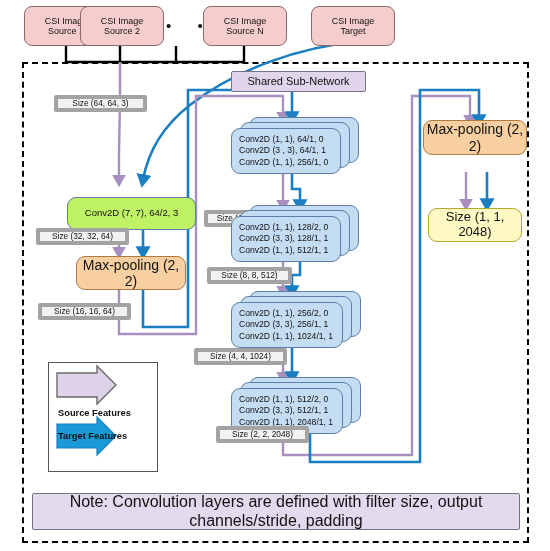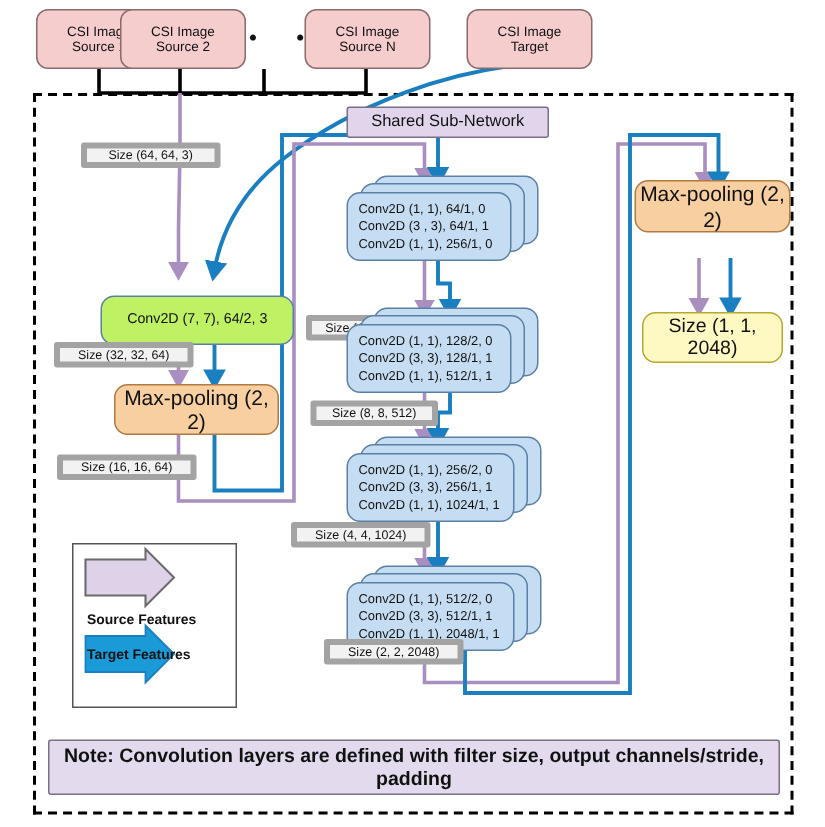--- a/index.html
+++ b/index.html
@@ -14,21 +14,21 @@
            font-size:9.5px;color:#111;margin-top:17px;}
   .pool{background:#f8cfa0;border:1px solid #b07a40;border-radius:9px;
         font-size:14px;color:#111;}
   .yellowbox{background:#fef9c3;border:1px solid #b5a830;border-radius:9px;
              font-size:13px;color:#111;}
   .sizebox{background:#f2f2f2;border:4px solid #a3a3a3;border-radius:2px;
            font-size:8.3px;color:#111;padding:1px 4px;}
   .header{background:#e0d5ea;border:1px solid #7a6f88;border-radius:2px;
           font-size:11px;color:#111;}
   .notebox{background:#e4daee;border:1px solid #7a6f88;border-radius:2px;
-           font-size:13px;color:#111;font-weight:bold;}
+           font-size:16px;color:#111;}
   .legendbox{background:#ffffff;border:1px solid #555;}
   .resstack{position:absolute;}
   .resstack .card{position:absolute;border:1px solid #5b7fa6;border-radius:9px;
         background:#c5ddf2;box-sizing:border-box;}
   .resstack .front{display:flex;flex-direction:column;align-items:flex-start;
         justify-content:center;padding-left:7px;font-size:8.6px;color:#111;line-height:1.33;}
   .dots{position:absolute;font-size:15px;color:#111;letter-spacing:11px;line-height:1;}
   .dashedzone{position:absolute;box-sizing:border-box;border:2.5px dashed #000;}
   svg.layer{position:absolute;left:0;top:0;width:550px;height:551px;overflow:visible;}
   .lbl{position:absolute;font-size:9.3px;color:#111;font-weight:bold;}

